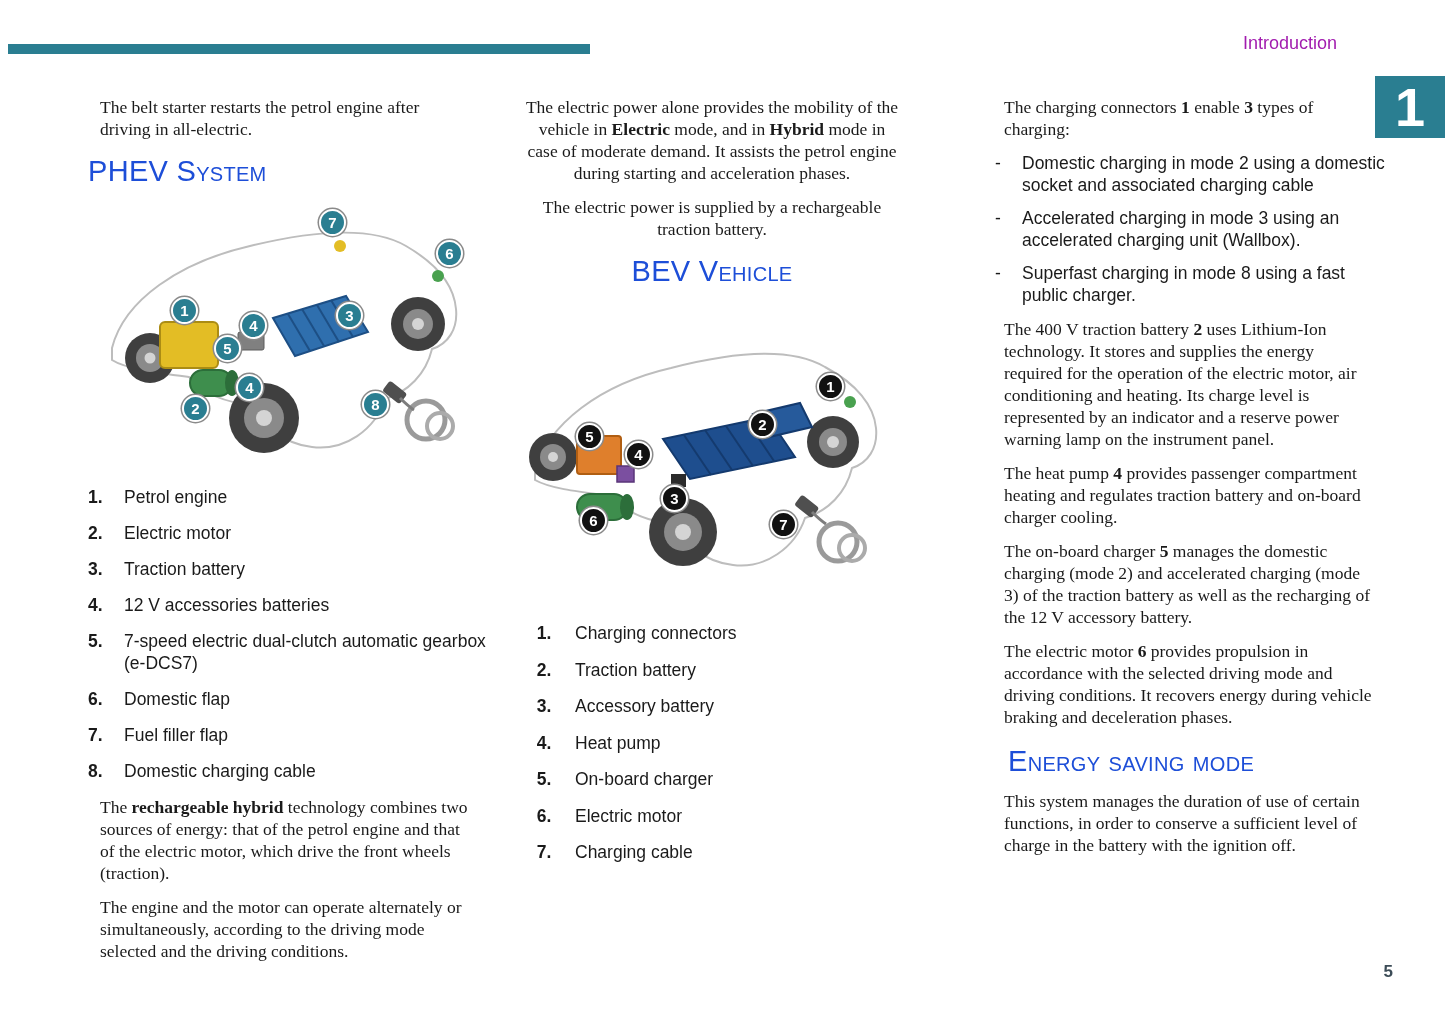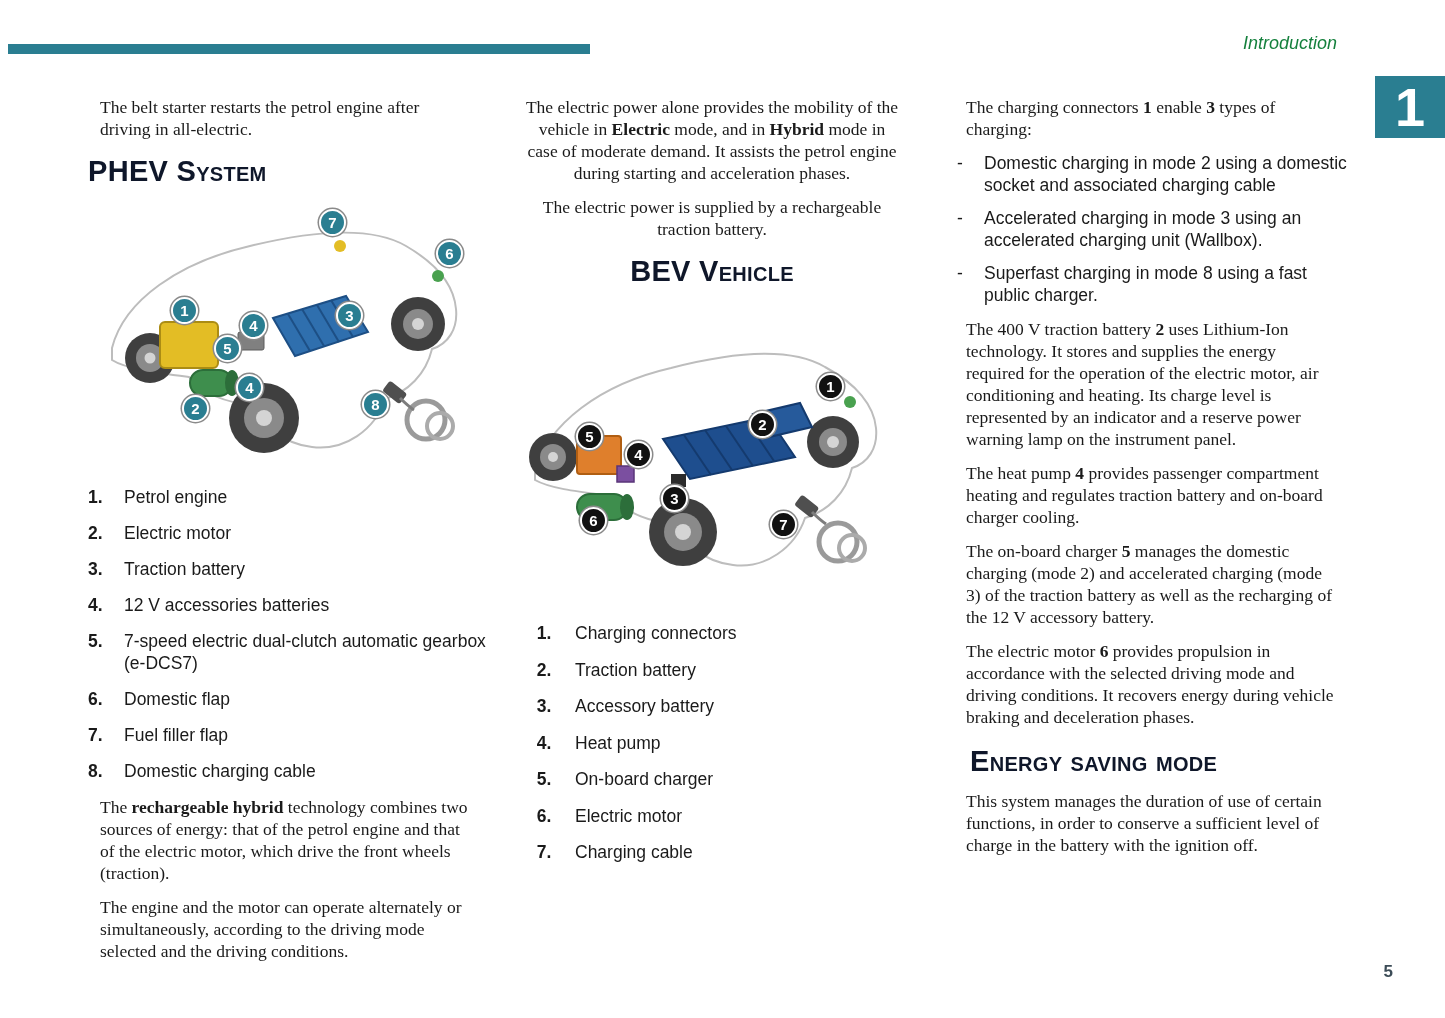--- a/index.html
+++ b/index.html
@@ -1,37 +1,37 @@
 <!DOCTYPE html>
 <html><head>
 <meta charset="utf-8">
 <style>
   html,body { margin:0; padding:0; background:#ffffff; }
   .page {
     position:relative; width:1445px; height:1018px; background:#ffffff;
     font-family:"Liberation Sans", sans-serif; color:#1a1a1a; overflow:hidden;
   }
   .top-bar { position:absolute; left:8px; top:44px; width:582px; height:10px; background:#2a7e91; }
-  .header-label { position:absolute; top:33px; right:108px; font-size:18px; color:#15803d;font-style:italic; }
+  .header-label { position:absolute; top:33px; right:108px; font-size:18px; color:#a21caf; }
   .chapter-tab {
     position:absolute; right:0; top:76px; width:70px; height:62px; background:#2a7e91;
     color:#ffffff; display:flex; align-items:center; justify-content:center;
     font-size:54px; font-weight:bold; line-height:1;
   }
   .page-number { position:absolute; right:52px; bottom:36px; font-size:17px; font-weight:bold; color:#3c4c57; }
 
   .col { position:absolute; top:84px; }
   .col1 { left:88px;  width:398px; }
   .col2 { left:513px; width:398px;text-align:center; }
-  .col3 { left:954px; width:396px; }
+  .col3 { left:992px; width:396px; }
 
   .body { margin:12px; font-size:17.5px; line-height:22px;font-family:Liberation Serif, serif; }
   .heading {
-    margin:14px 0 8px; font-size:29px; line-height:34px; font-weight:bold;
-    font-variant:small-caps; letter-spacing:0.3px; color:#0f172a;
+    margin:14px 0 8px; font-size:29px; line-height:34px; font-weight:normal;
+    font-variant:small-caps; letter-spacing:0.3px; color:#1d4ed8;
   }
   .col3 .heading { margin:16px 16px 8px; }
 
   .diagram { position:relative; width:398px; }
   .diagram.phev { height:278px; margin-top:2px; }
   .diagram.bev  { height:280px; margin-top:26px; }
   .diagram svg { position:absolute; left:0; top:0; }
 
   .badge {
     position:absolute; width:27px; height:27px; border-radius:50%;

